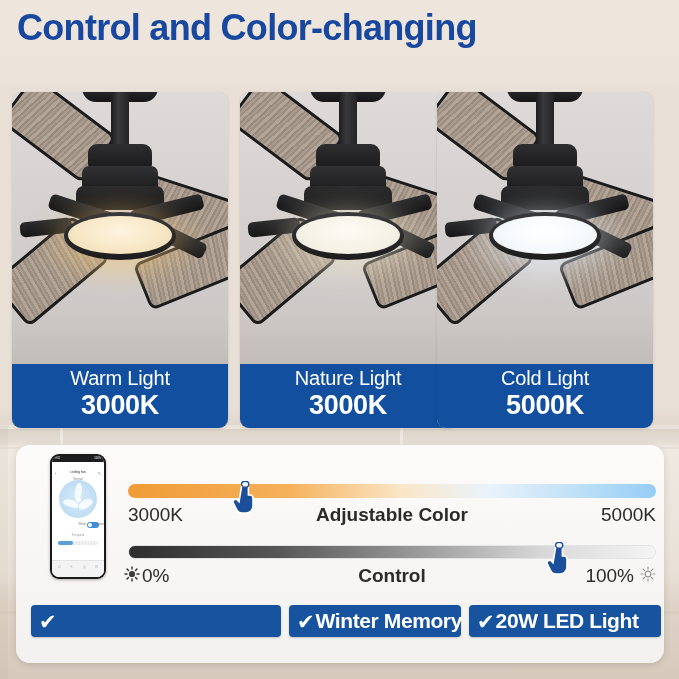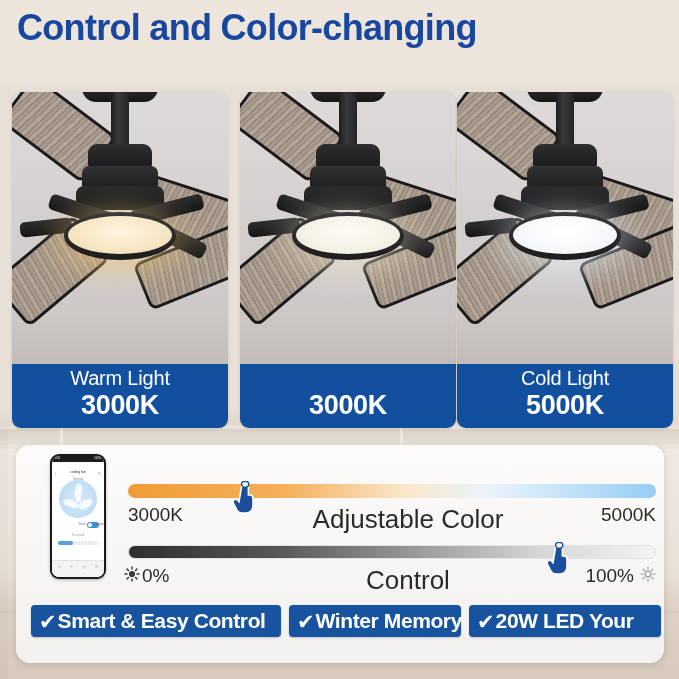--- a/index.html
+++ b/index.html
@@ -37,21 +37,21 @@
     font-size:21px;color:#30302f;letter-spacing:-0.2px;white-space:nowrap;
   }
 
   
   .panels{position:absolute;left:0;top:92px;width:679px;height:336px;}
   .panel{position:absolute;top:0;width:216px;height:336px;
     border-radius:9px;overflow:hidden;background:#cfcbcb;
     box-shadow:0 1px 3px rgba(0,0,0,.12);}
   .panel.p1{left:12px;}
   .panel.p2{left:240px;}
-  .panel.p3{left:457px;}
+  .panel.p3{left:437px;}
 
   .photo{position:absolute;left:0;top:0;width:216px;height:272px;
     background:linear-gradient(160deg,#d6d2d3 0%,#cdc8c9 45%,#c6c1c2 100%);
     overflow:hidden;}
   
   .photo .wall{position:absolute;left:0;top:0;width:216px;height:272px;
      background:linear-gradient(180deg,#dedad9 0,#d2cecd 58%,#c9c4c4 100%);}
   .photo .floorline{position:absolute;left:0;bottom:0;width:216px;height:58px;
      background:linear-gradient(180deg,#cfcac8 0,#c2bcb9 100%);}
 
@@ -143,21 +143,21 @@
 
   
   .slider-row{position:absolute;left:112px;width:528px;}
   .srow1{top:39px;}
   .srow2{top:100px;}
   .track{position:absolute;left:0;top:0;width:528px;height:14px;border-radius:7px;}
   .track-color{background:linear-gradient(90deg,#f09c36 0%,#f5b05a 30%,#fae6c8 52%,#eaf3fb 68%,#bcdff7 86%,#95ccf5 100%);}
   .track-dim{background:linear-gradient(90deg,#2e2e2e 0%,#565656 28%,#9a9a9a 55%,#d6d6d6 78%,#f4f4f4 100%);
      border:1px solid #e3e3e3;box-sizing:border-box;}
   .s-left{position:absolute;left:0;top:20px;font-size:19px;color:#2b2b2b;white-space:nowrap;}
-  .s-mid{position:absolute;left:16px;top:20px;width:528px;text-align:center;font-size:26px;color:#2b2b2b;}
+  .s-mid{position:absolute;left:0;top:20px;width:528px;text-align:center;font-size:19px;color:#2b2b2b;font-weight:bold;}
   .s-right{position:absolute;right:0;top:20px;font-size:19px;color:#2b2b2b;white-space:nowrap;}
   .s-left-dim{position:absolute;left:14px;top:20px;font-size:19px;color:#2b2b2b;}
   .s-right-dim{position:absolute;right:22px;top:20px;font-size:19px;color:#2b2b2b;}
 
   .hand{position:absolute;width:26px;height:34px;}
   .h-color{left:104px;top:-3px;}
   .h-dim{left:418px;top:-3px;}
 
   .sun{position:absolute;top:21px;width:16px;height:16px;}
   .sun-left{left:-4px;}
@@ -241,20 +241,21 @@
         <div class="arm a2"></div>
         <div class="arm a3"></div>
         <div class="arm a4"></div>
         <div class="glow"></div>
         <div class="lamp">
           <div class="ring"></div>
           <div class="lens"></div>
         </div>
       </div>
       <div class="caption">
+        <div class="cap-name">Nature Light</div>
         <div class="cap-temp">3000K</div>
       </div>
     </div>
 
     <div class="panel p3">
       <div class="photo cold">
         <div class="wall"></div>
         <div class="floorline"></div>
         <div class="blade b1"></div>
         <div class="blade b2"></div>
@@ -363,26 +364,25 @@
             <line x1="11.5" y1="11.5" x2="12.9" y2="12.9"></line>
           <line x1="12.9" y1="3.1" x2="11.5" y2="4.5"></line>
             <line x1="4.5" y1="11.5" x2="3.1" y2="12.9"></line>
         </g>
       </svg>
     </div>
 
     <div class="badges">
       <div class="badge bd1">
         <span class="ck">✔</span>
-        <span class="btxt">Smart &amp; Easy Control</span>
       </div>
       <div class="badge bd2">
         <span class="ck">✔</span>
         <span class="btxt">Winter Memory</span>
       </div>
       <div class="badge bd3">
         <span class="ck">✔</span>
-        <span class="btxt">20W LED Your</span>
+        <span class="btxt">20W LED Light</span>
       </div>
     </div>
 
   </div>
 </div>
 
 </body></html>

